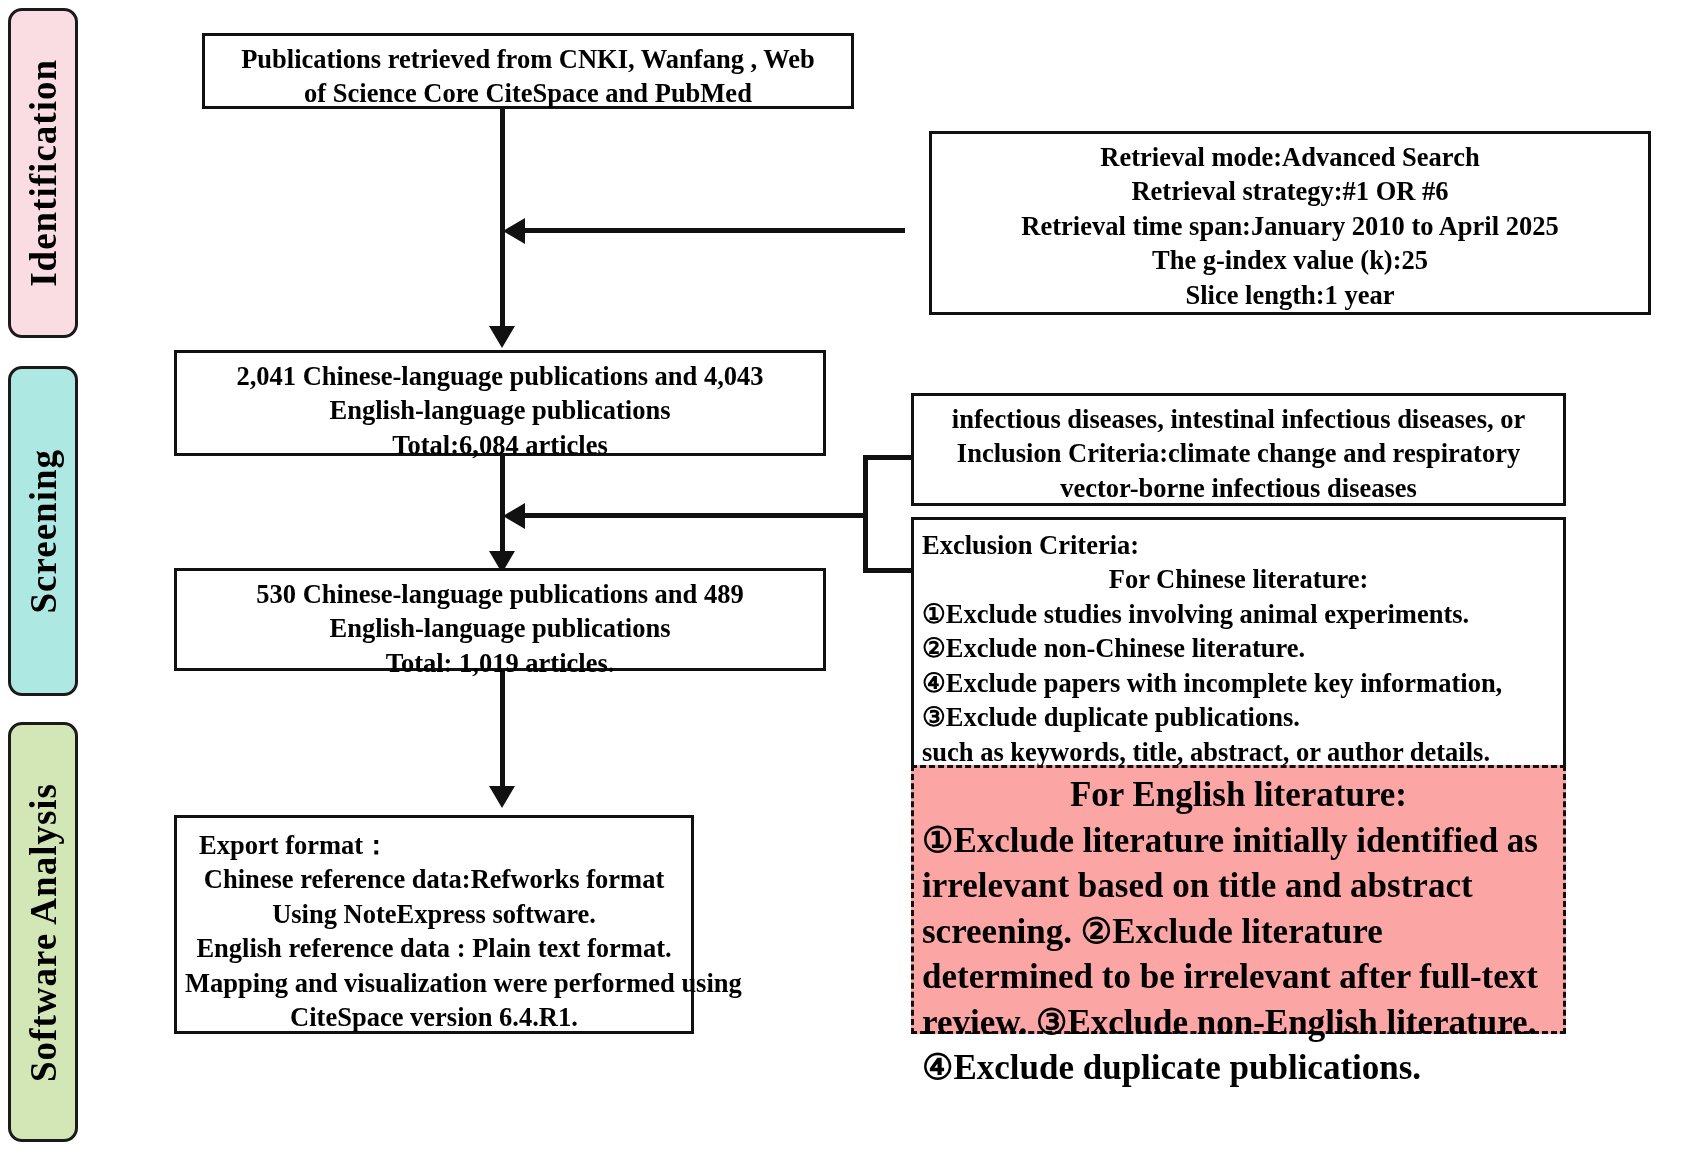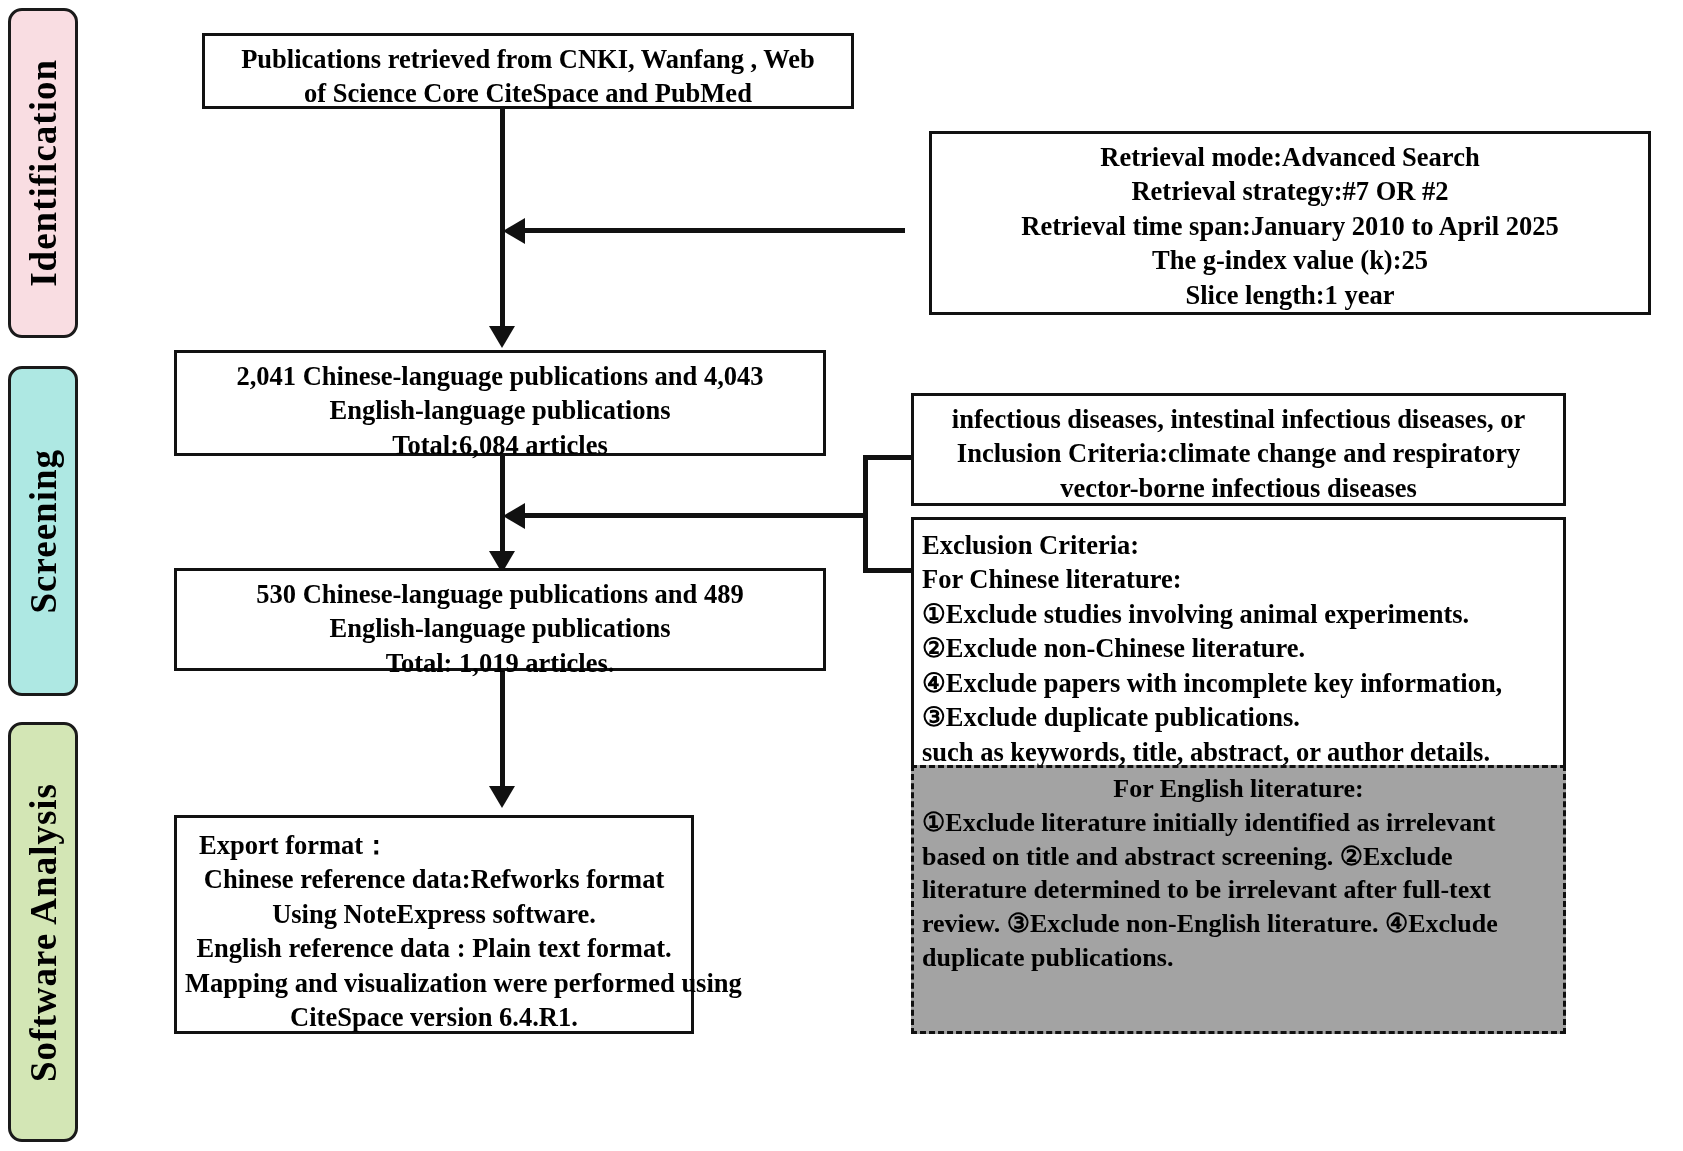--- a/index.html
+++ b/index.html
@@ -49,23 +49,23 @@
   .box.center{ text-align:center; }
   .box.left{ text-align:left; }
   .box-inner{ padding:6px 10px; }
   .box .ln{ display:block; white-space:nowrap; }
 
   
   .dashed-panel{
     position:absolute;
     border:3px dashed #111111;
     box-sizing:border-box;
-    background:#a3a3a3;
+    background:#fca5a5;
     font-weight:bold;
-    font-size:26px;
+    font-size:35px;
     line-height:1.30;
     text-align:left;
   }
 
   
   .vline{ position:absolute; background:#111111; width:5px; }
   .hline{ position:absolute; background:#111111; height:5px; }
 
   .arrow-down{
     position:absolute;
@@ -120,21 +120,21 @@
   <div class="box center" style="left:174px; top:33px; width:652px; height:76px;margin-left:28px;">
     <div class="box-inner">
       <span class="ln">Publications retrieved from CNKI, Wanfang , Web</span>
       <span class="ln">of Science Core CiteSpace and PubMed</span>
     </div>
   </div>
 
   <div class="box center" style="left:903px; top:131px; width:722px; height:184px;margin-left:26px;">
     <div class="box-inner">
       <span class="ln">Retrieval mode:Advanced Search</span>
-      <span class="ln">Retrieval strategy:#7 OR #2</span>
+      <span class="ln">Retrieval strategy:#1 OR #6</span>
       <span class="ln">Retrieval time span:January 2010 to April 2025</span>
       <span class="ln">The g-index value (k):25</span>
       <span class="ln">Slice length:1 year</span>
     </div>
   </div>
 
   <div class="box center" style="left:174px; top:350px; width:652px; height:106px;">
     <div class="box-inner">
       <span class="ln">2,041 Chinese-language publications and 4,043</span>
       <span class="ln">English-language publications</span>
@@ -146,21 +146,21 @@
     <div class="box-inner">
       <span class="ln">infectious diseases, intestinal infectious diseases, or</span>
       <span class="ln">Inclusion Criteria:climate change and respiratory</span>
       <span class="ln">vector-borne infectious diseases</span>
     </div>
   </div>
 
   <div class="box left" style="left:911px; top:517px; width:655px; height:517px;">
     <div class="box-inner" style="padding:8px 8px;">
       <span class="ln">Exclusion Criteria:</span>
-      <span class="ln" style="">For Chinese literature:</span>
+      <span class="ln" style="text-align:center;">For Chinese literature:</span>
       <span class="ln">①Exclude studies involving animal experiments.</span>
       <span class="ln">②Exclude non-Chinese literature.</span>
       <span class="ln">④Exclude papers with incomplete key information,</span>
       <span class="ln">③Exclude duplicate publications.</span>
       <span class="ln">such as keywords, title, abstract, or author details.</span>
     </div>
   </div>
 
   <div class="dashed-panel" style="left:911px; top:765px; width:655px; height:269px;">
     <div class="box-inner" style="padding:4px 8px;">

